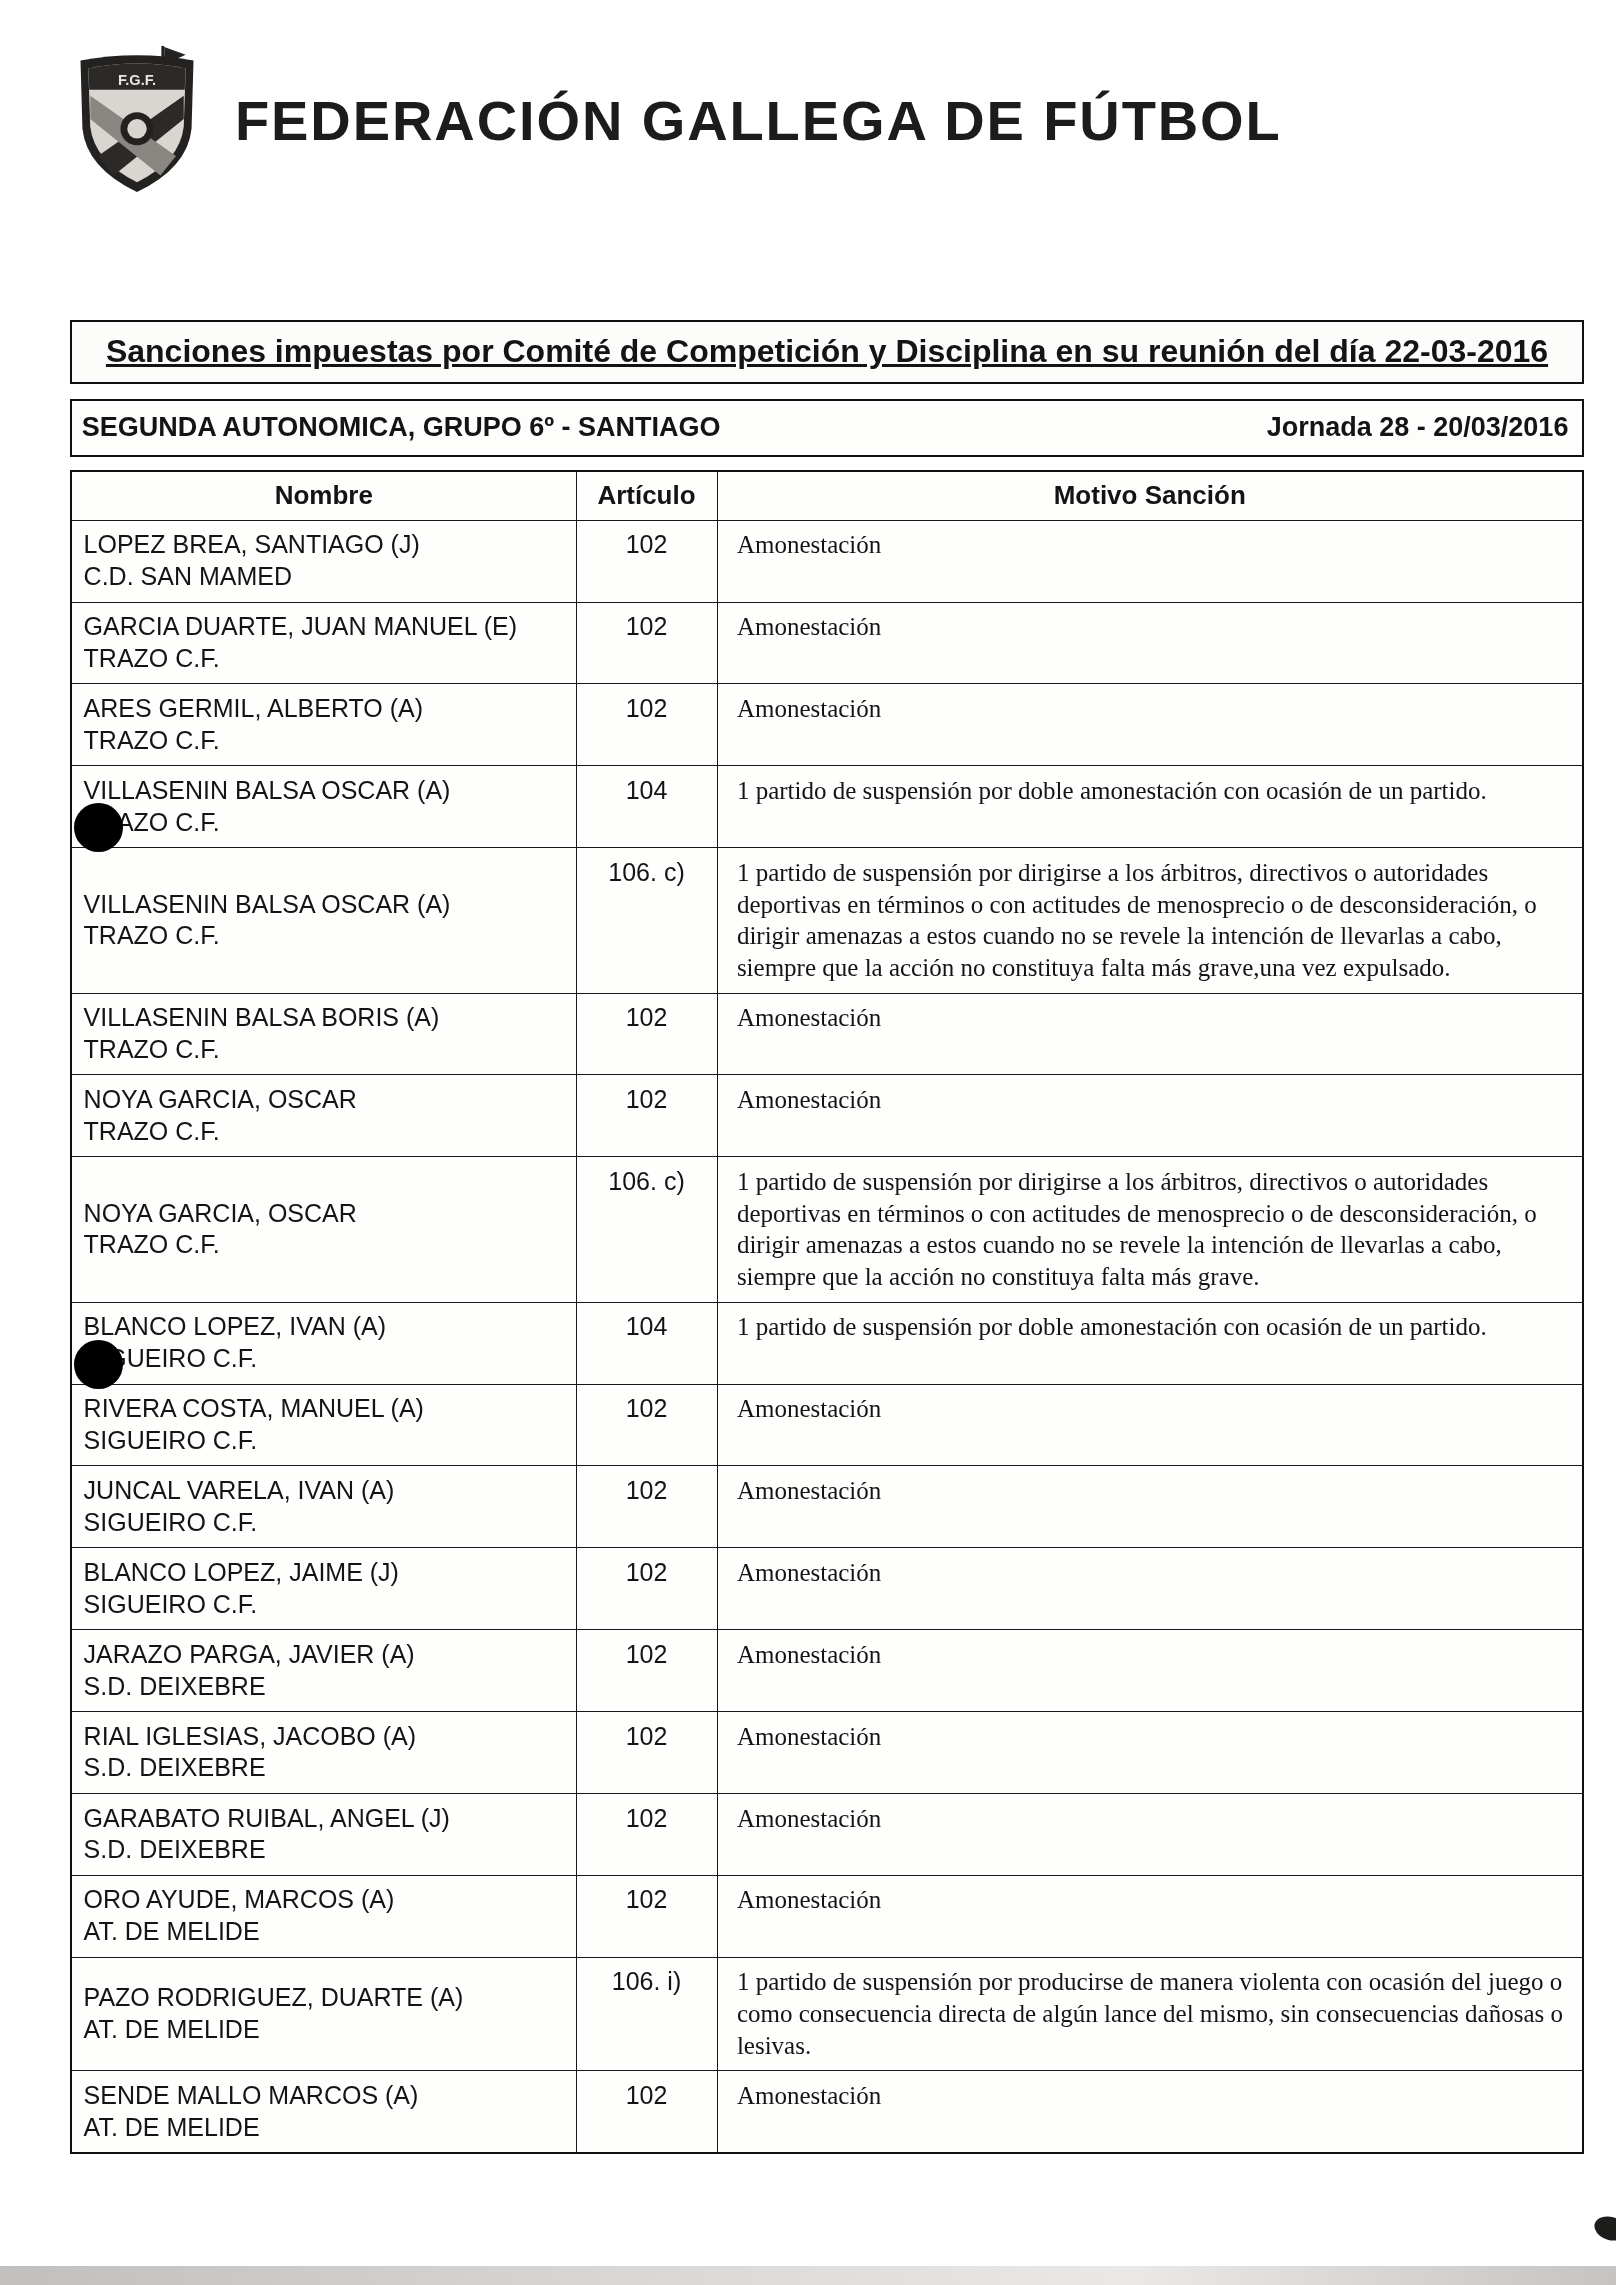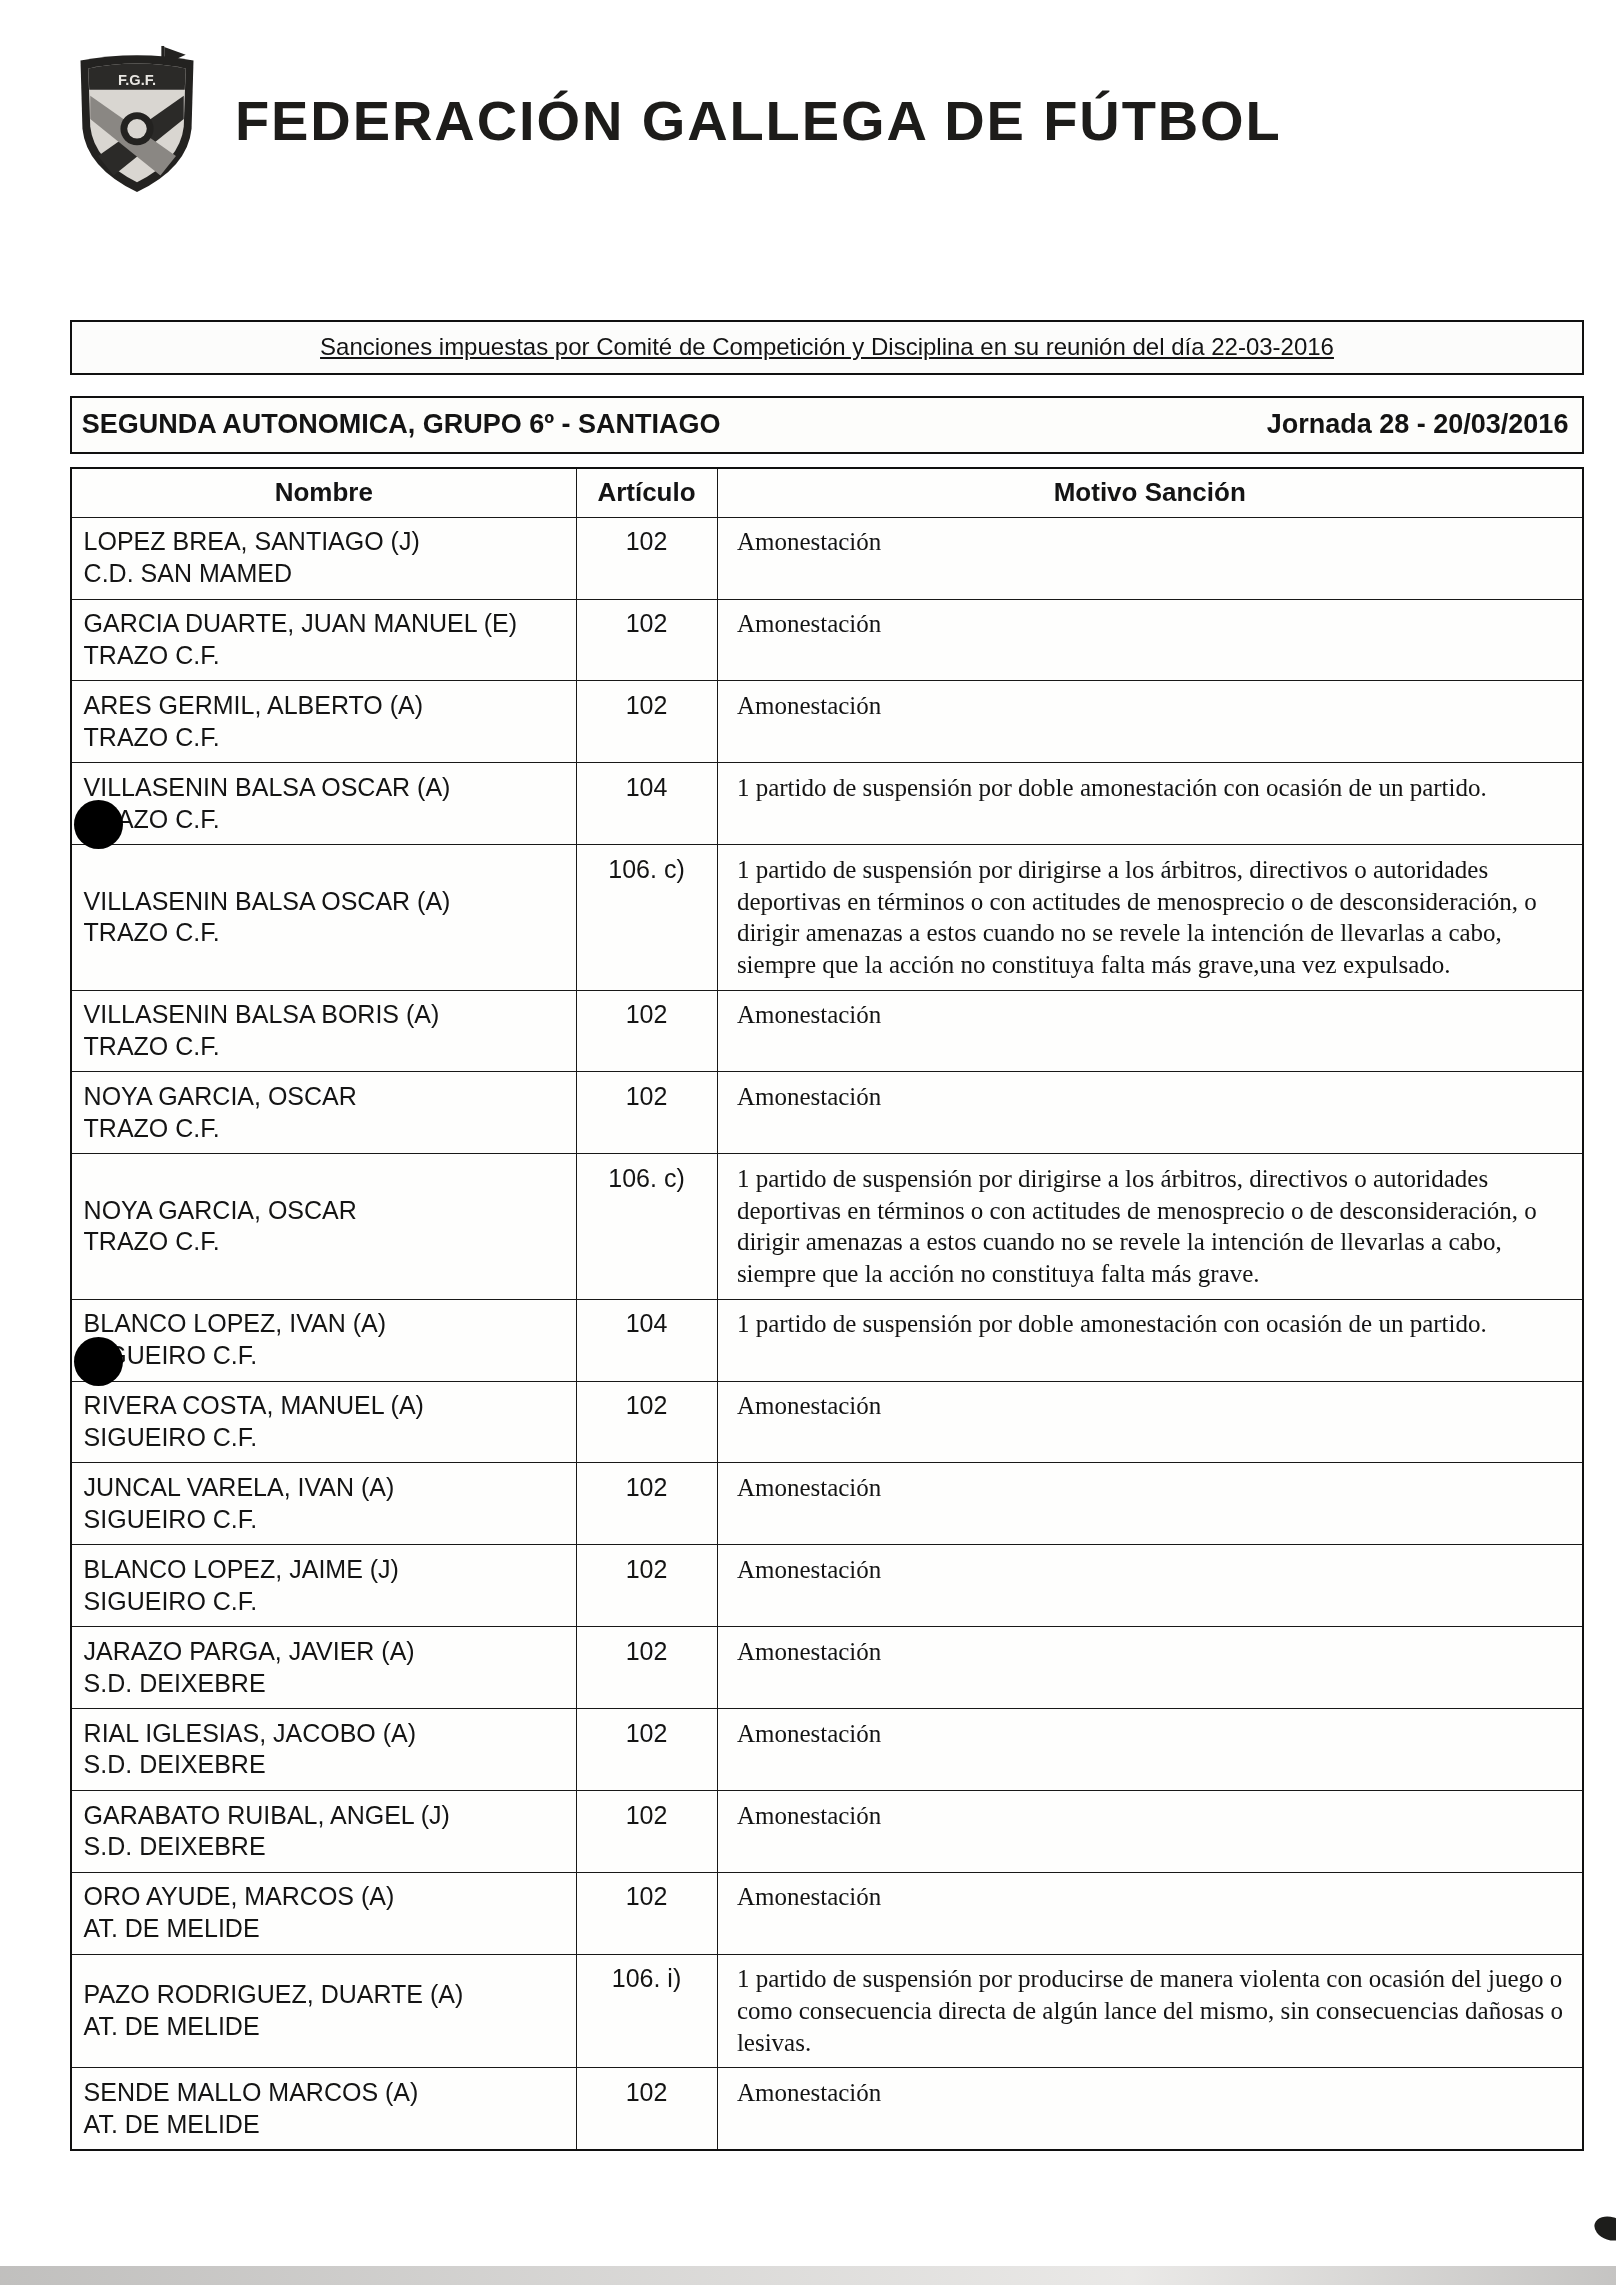--- a/index.html
+++ b/index.html
@@ -33,27 +33,27 @@
     font-size: 56px; font-weight: bold; letter-spacing: 1.9px;
     color: #1d1c1a;
   }
   
   .content { position: absolute; top: 320px; left: 70px; right: 33px; }
   .title-box {
     border: 2.9px solid #101010;
     background: rgba(250,250,247,0.55);
     text-align: center;
     padding: 10.7px 7.8px 12.6px;
-    font-size: 24px; font-weight: normal;
+    font-size: 32px; font-weight: bold;
   }
   .title-box .u { text-decoration: underline; }
   .subtitle-box {
     border: 2.9px solid #101010;
     background: rgba(250,250,247,0.45);
-    margin-top: 21px;
+    margin-top: 15px;
     display: flex; justify-content: space-between; 
     padding: 10.7px 13.6px 11.6px 9.7px;
     font-size: 27px; font-weight: bold;
   }
   table.sanctions {
     margin-top: 13.6px;
     width: 100%;
     border-collapse: collapse;
     table-layout: fixed;
     border: 2.9px solid #101010;

